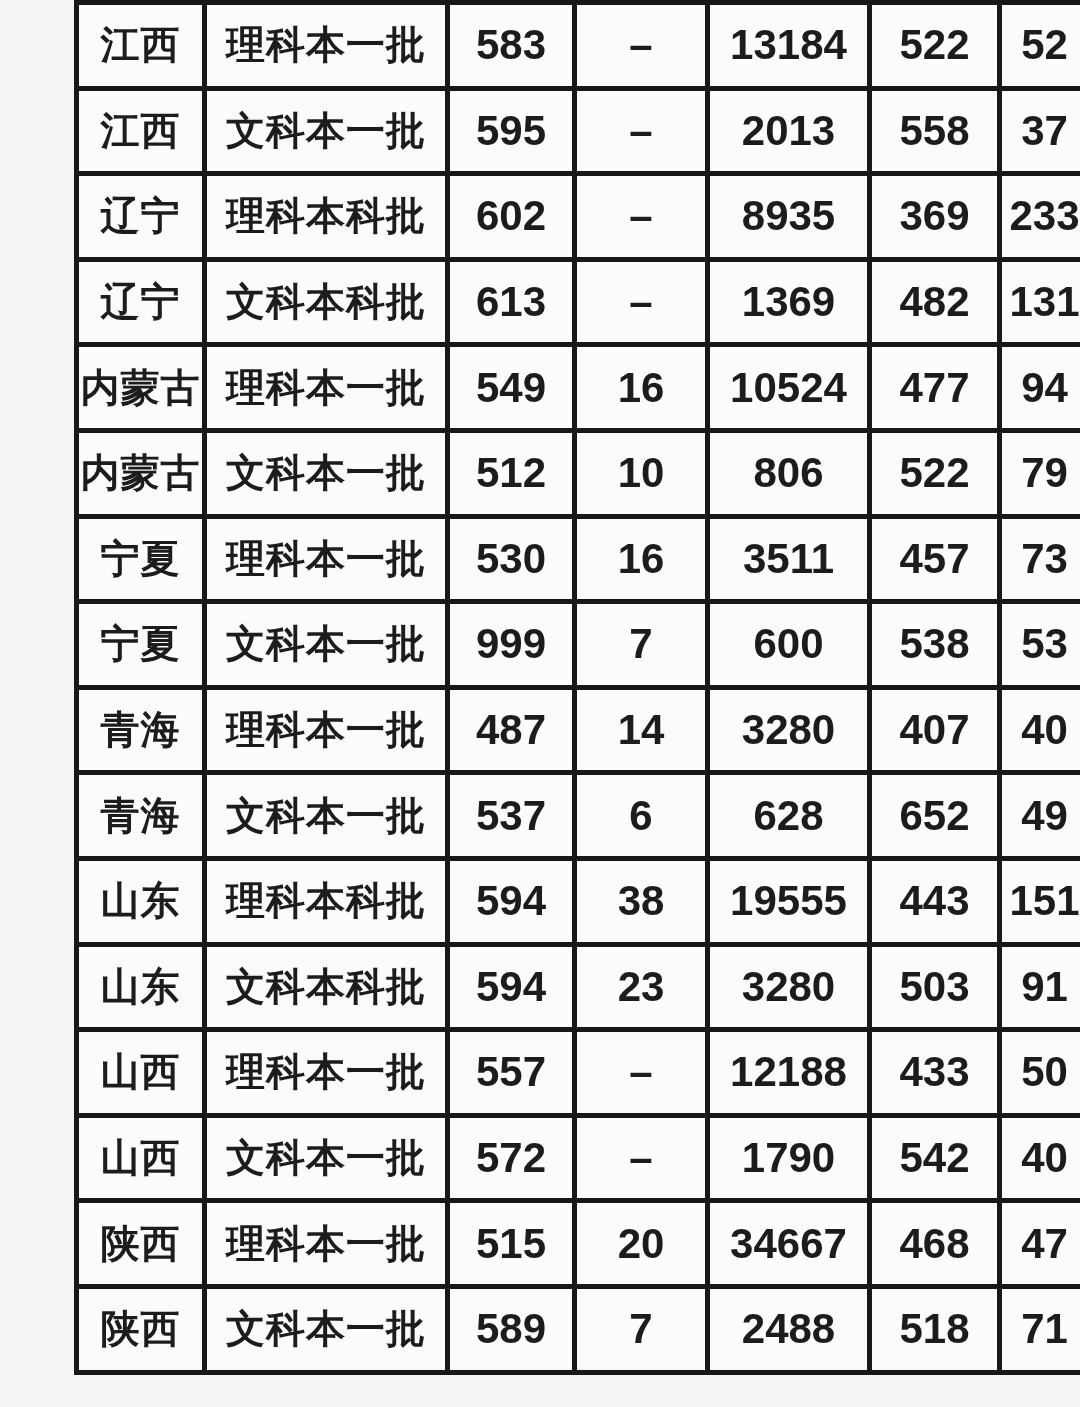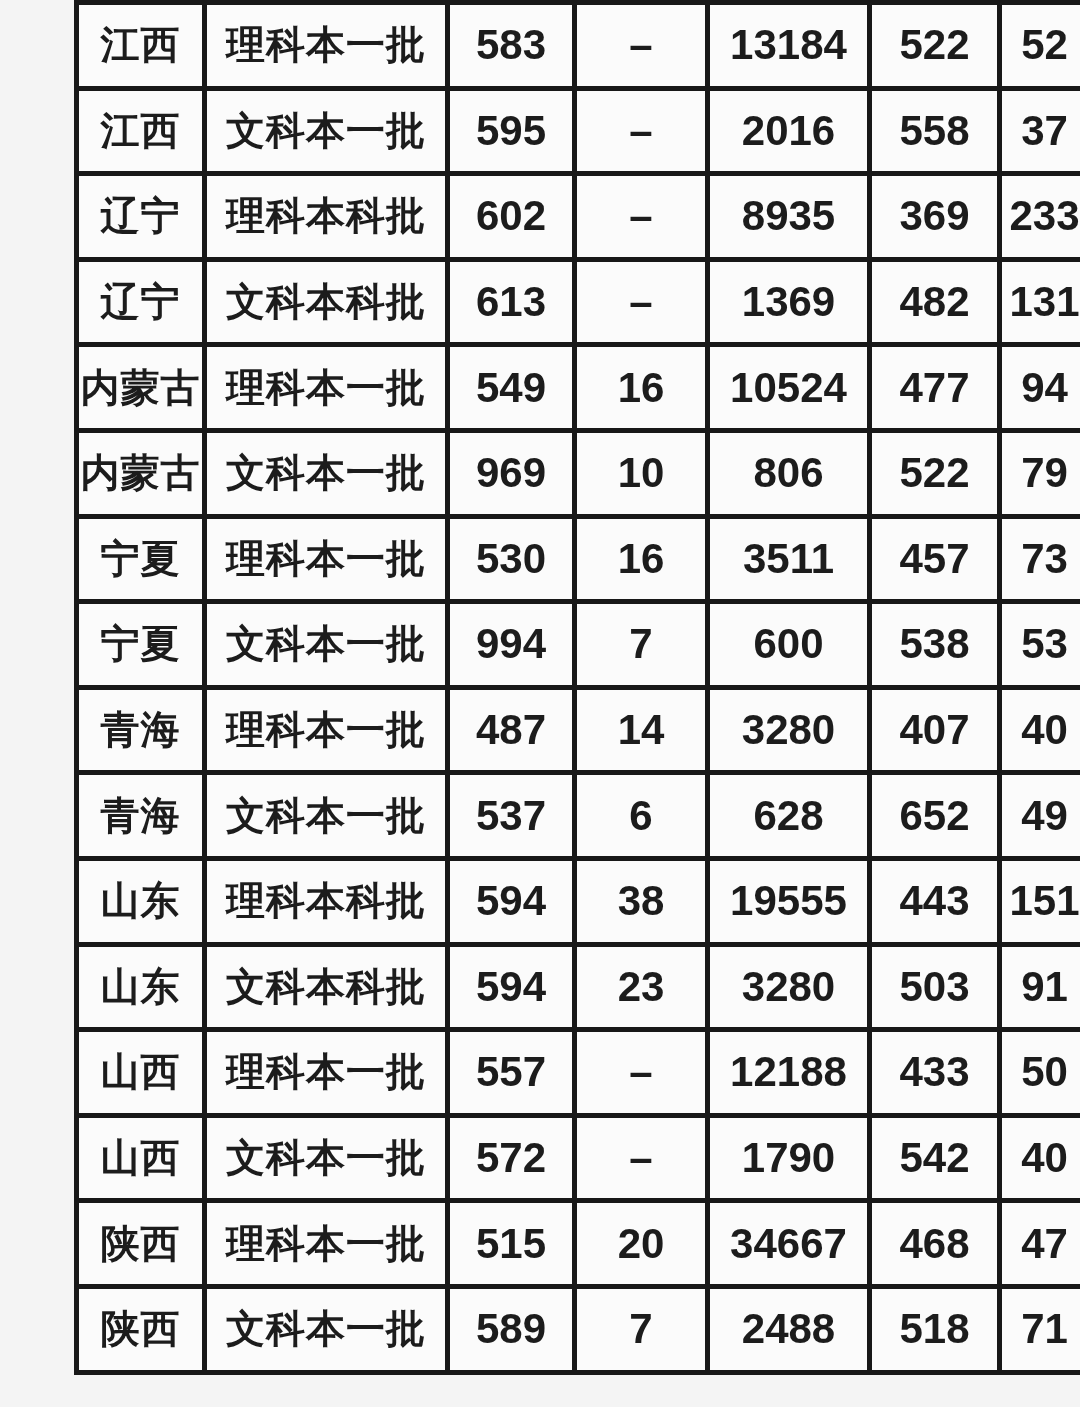--- a/index.html
+++ b/index.html
@@ -63,21 +63,21 @@
     <td>–</td>
     <td>13184</td>
     <td>522</td>
     <td>52</td>
   </tr>
         <tr>
     <td>江西</td>
     <td>文科本一批</td>
     <td>595</td>
     <td>–</td>
-    <td>2016</td>
+    <td>2013</td>
     <td>558</td>
     <td>37</td>
   </tr>
         <tr>
     <td>辽宁</td>
     <td>理科本科批</td>
     <td>602</td>
     <td>–</td>
     <td>8935</td>
     <td>369</td>
@@ -97,39 +97,39 @@
     <td>理科本一批</td>
     <td>549</td>
     <td>16</td>
     <td>10524</td>
     <td>477</td>
     <td>94</td>
   </tr>
         <tr>
     <td>内蒙古</td>
     <td>文科本一批</td>
-    <td>969</td>
+    <td>512</td>
     <td>10</td>
     <td>806</td>
     <td>522</td>
     <td>79</td>
   </tr>
         <tr>
     <td>宁夏</td>
     <td>理科本一批</td>
     <td>530</td>
     <td>16</td>
     <td>3511</td>
     <td>457</td>
     <td>73</td>
   </tr>
         <tr>
     <td>宁夏</td>
     <td>文科本一批</td>
-    <td>994</td>
+    <td>999</td>
     <td>7</td>
     <td>600</td>
     <td>538</td>
     <td>53</td>
   </tr>
         <tr>
     <td>青海</td>
     <td>理科本一批</td>
     <td>487</td>
     <td>14</td>

